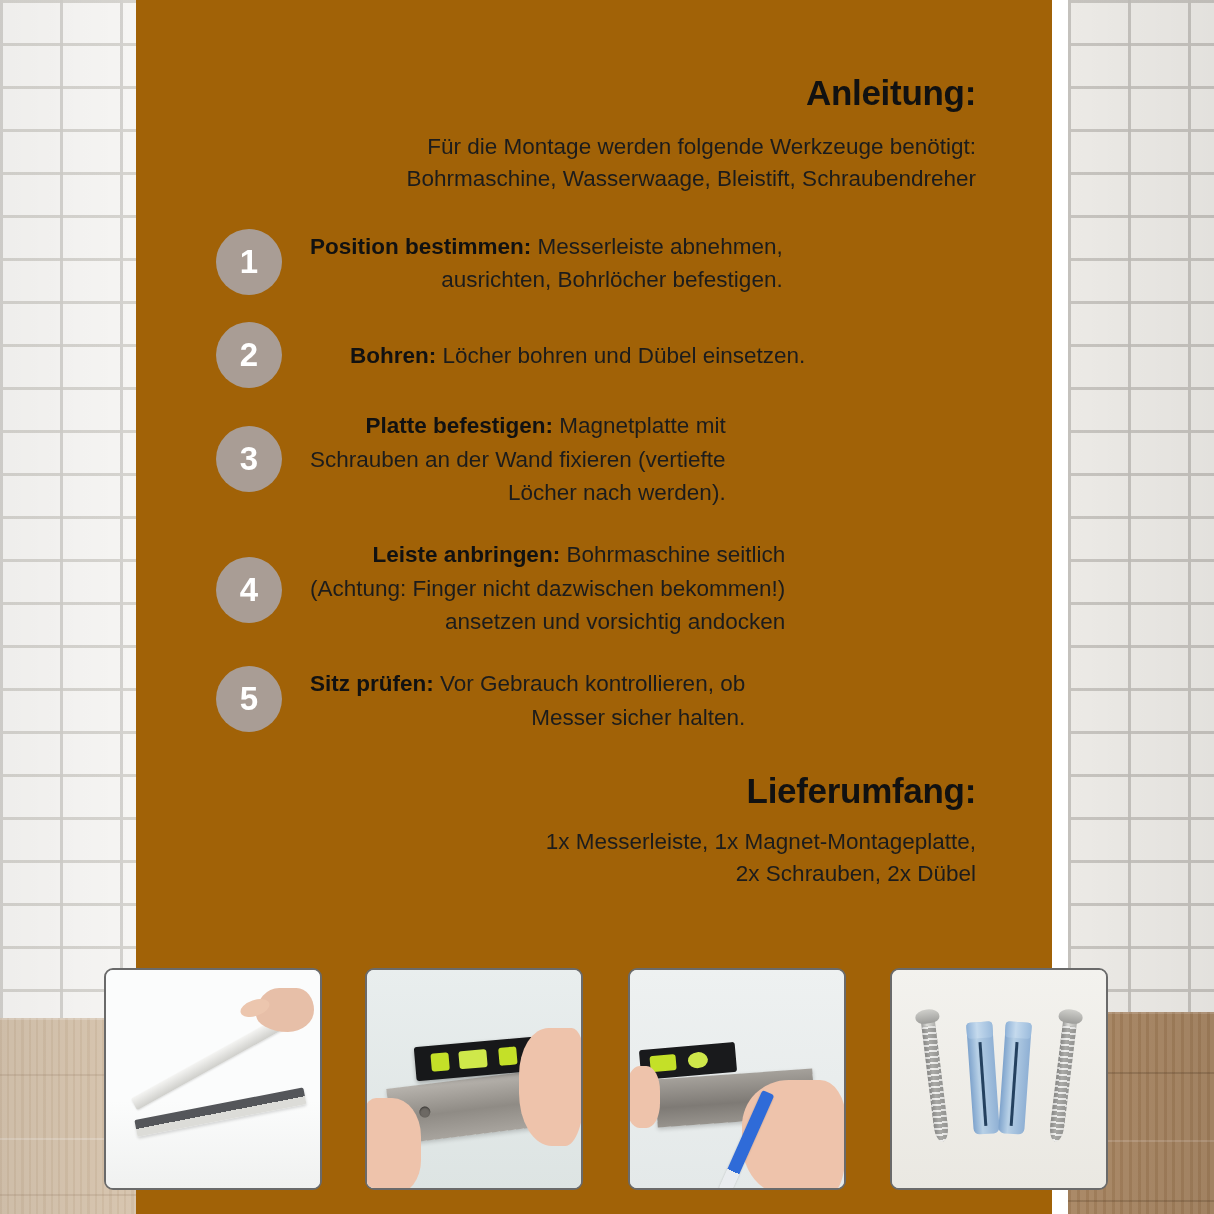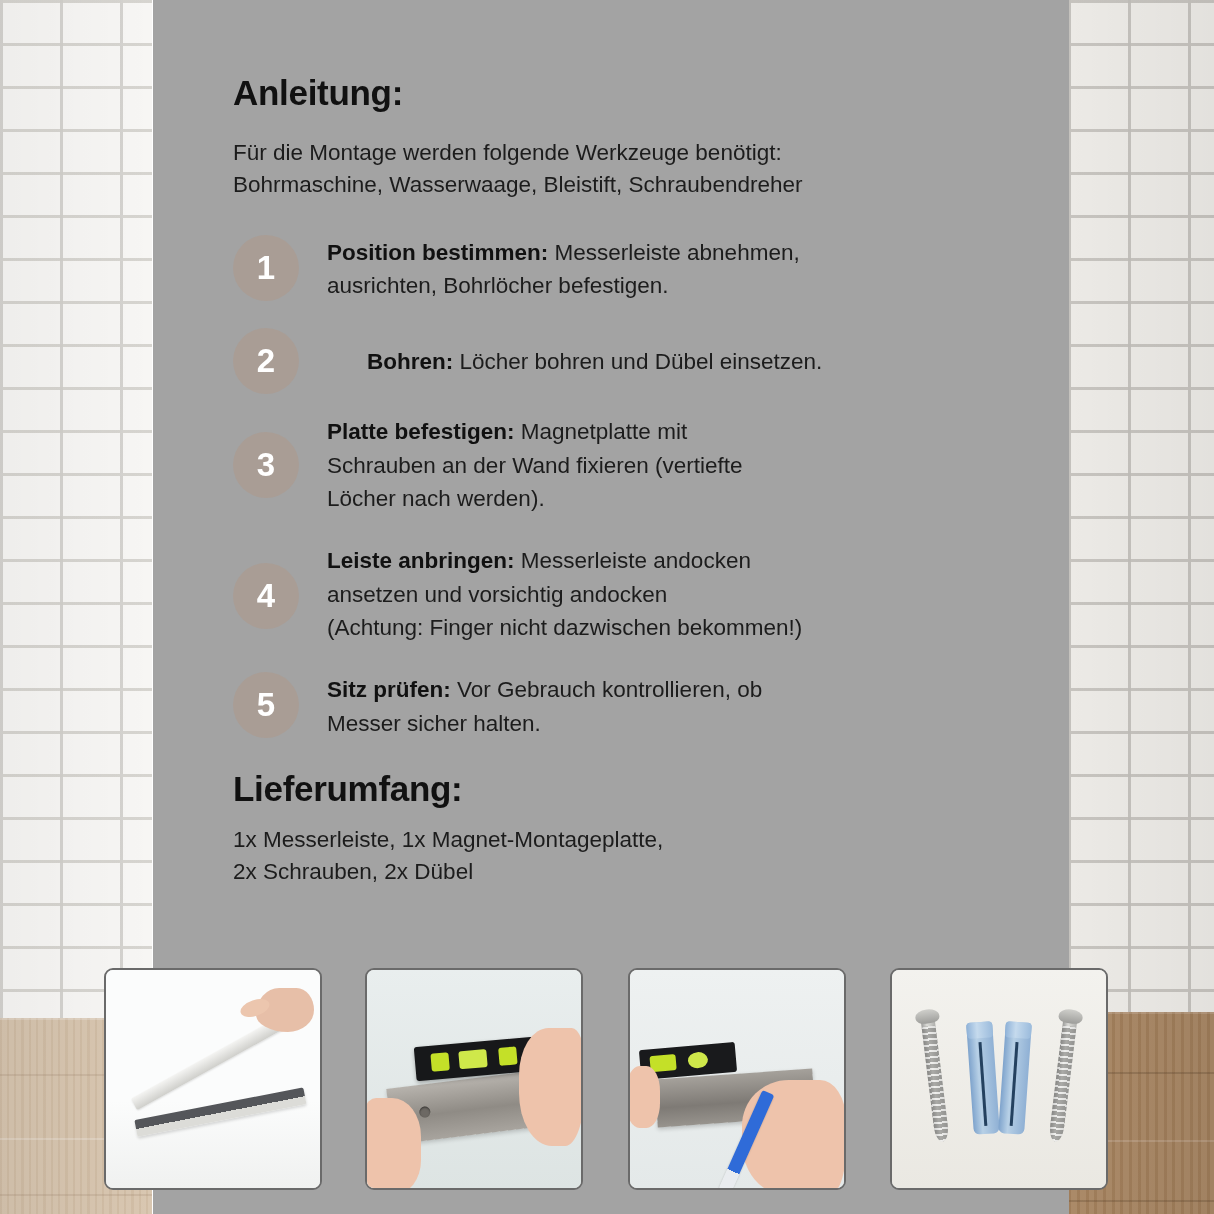--- a/index.html
+++ b/index.html
@@ -103,45 +103,46 @@
         rgba(120,90,60,0.14) 0 3px, rgba(255,255,255,0.05) 3px 9px);
     background-size: 100% 128px, 26px 100%;
   }
   .floor-shade { position: absolute; inset: 0; }
   .floor-left .floor-shade  { background: linear-gradient(to right, rgba(0,0,0,0.05), rgba(0,0,0,0)); }
   .floor-right .floor-shade { background: linear-gradient(to left,  rgba(0,0,0,0.06), rgba(0,0,0,0)); }
 
   
   #card {
     position: absolute;
-    left: 153px;
+    left: 136px;
     top: 0;
     width: 916px;
     height: 1214px;
-    background: #a3a3a3;
+    background: #a16207;
+    text-align: right;
   }
 
   
   .content {
     position: absolute;
     left: 80px;
     top: 72px;
     width: 760px;
   }
 
   .h-title {
     font-size: 35px;
     font-weight: bold;
     color: #111111;
     letter-spacing: -0.3px;
     line-height: 1.2;
   }
 
   .intro {
-    margin-top: 23px;
+    margin-top: 17px;
     font-size: 22.5px;
     line-height: 1.42;
     color: #1c1c1c;
   }
   .intro div { white-space: nowrap; }
 
   .steps {
     margin-top: 32px;
   }
 
@@ -175,21 +176,21 @@
 
   
   .step.s1 .step-badge { margin-top: 2px; }
   .step.s2 { margin-bottom: 18px; align-items: center; }
   .step.s2 .step-text { padding-top: 0; margin-left: 40px; }
   .step.s3 .step-badge { margin-top: 20px; }
   .step.s4 .step-badge { margin-top: 22px; }
   .step.s5 .step-badge { margin-top: 2px; }
 
   .h-title.second {
-    margin-top: 28px;
+    margin-top: 36px;
   }
   .scope {
     margin-top: 14px;
     font-size: 22.5px;
     line-height: 1.42;
     color: #1c1c1c;
   }
   .scope div { white-space: nowrap; }
 
   
@@ -459,23 +460,23 @@
           <div class="step-text">
             <span class="ln"><b>Platte befestigen:</b><span> Magnetplatte mit</span></span>
             <span class="ln">Schrauben an der Wand fixieren (vertiefte</span>
             <span class="ln">Löcher nach werden).</span>
           </div>
         </div>
 
         <div class="step s4">
           <div class="step-badge">4</div>
           <div class="step-text">
-            <span class="ln"><b>Leiste anbringen:</b><span> Messerleiste andocken</span></span>
+            <span class="ln"><b>Leiste anbringen:</b><span> Bohrmaschine seitlich</span></span>
+            <span class="ln">(Achtung: Finger nicht dazwischen bekommen!)</span>
             <span class="ln">ansetzen und vorsichtig andocken</span>
-            <span class="ln">(Achtung: Finger nicht dazwischen bekommen!)</span>
           </div>
         </div>
 
         <div class="step s5">
           <div class="step-badge">5</div>
           <div class="step-text">
             <span class="ln"><b>Sitz prüfen:</b><span> Vor Gebrauch kontrollieren, ob</span></span>
             <span class="ln">Messer sicher halten.</span>
           </div>
         </div>

